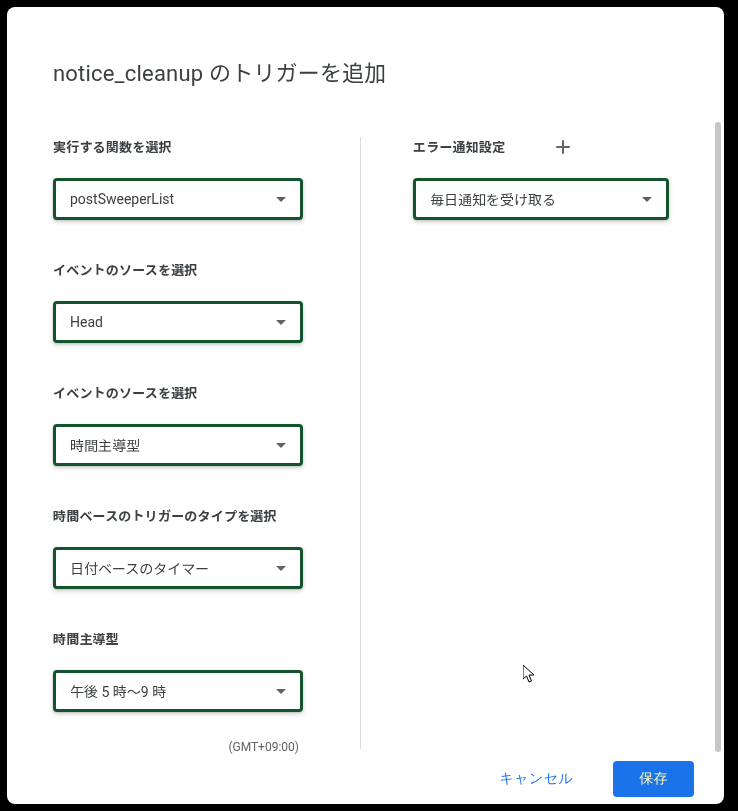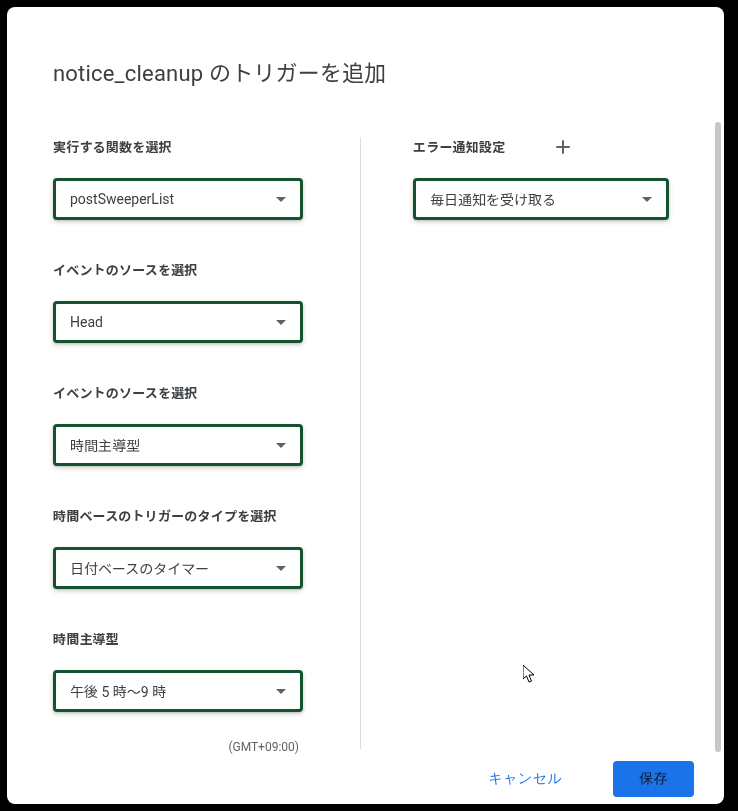--- a/index.html
+++ b/index.html
@@ -123,42 +123,42 @@
       margin-top: 28px;
       width: 250px;
       padding-right: 4px;
     }
     .dialog-footer {
       height: 50px;
       display: flex;
       align-items: center;
       justify-content: flex-end;
       padding: 0 30px;
-      gap: 29px;
+      gap: 18px;
     }
     .btn {
       height: 36px;
       padding: 0 22px;
       border: none;
       border-radius: 4px;
       font-size: 14px;
       font-weight: 500;
       cursor: pointer;
       display: flex;
       align-items: center;
       justify-content: center;
       letter-spacing: 0.4px;
     }
     .btn-text {
       background: transparent;
       color: #1a73e8;
     }
     .btn-primary {
       background: #1a73e8;
-      color: #0f172a;
+      color: #fef9c3;
       padding: 0 26px;
     }
     .scrollbar {
       position: absolute;
       right: 3px;
       top: 115px;
       width: 6px;
       height: 630px;
       background: #c7c7c7;
       border-radius: 3px;

